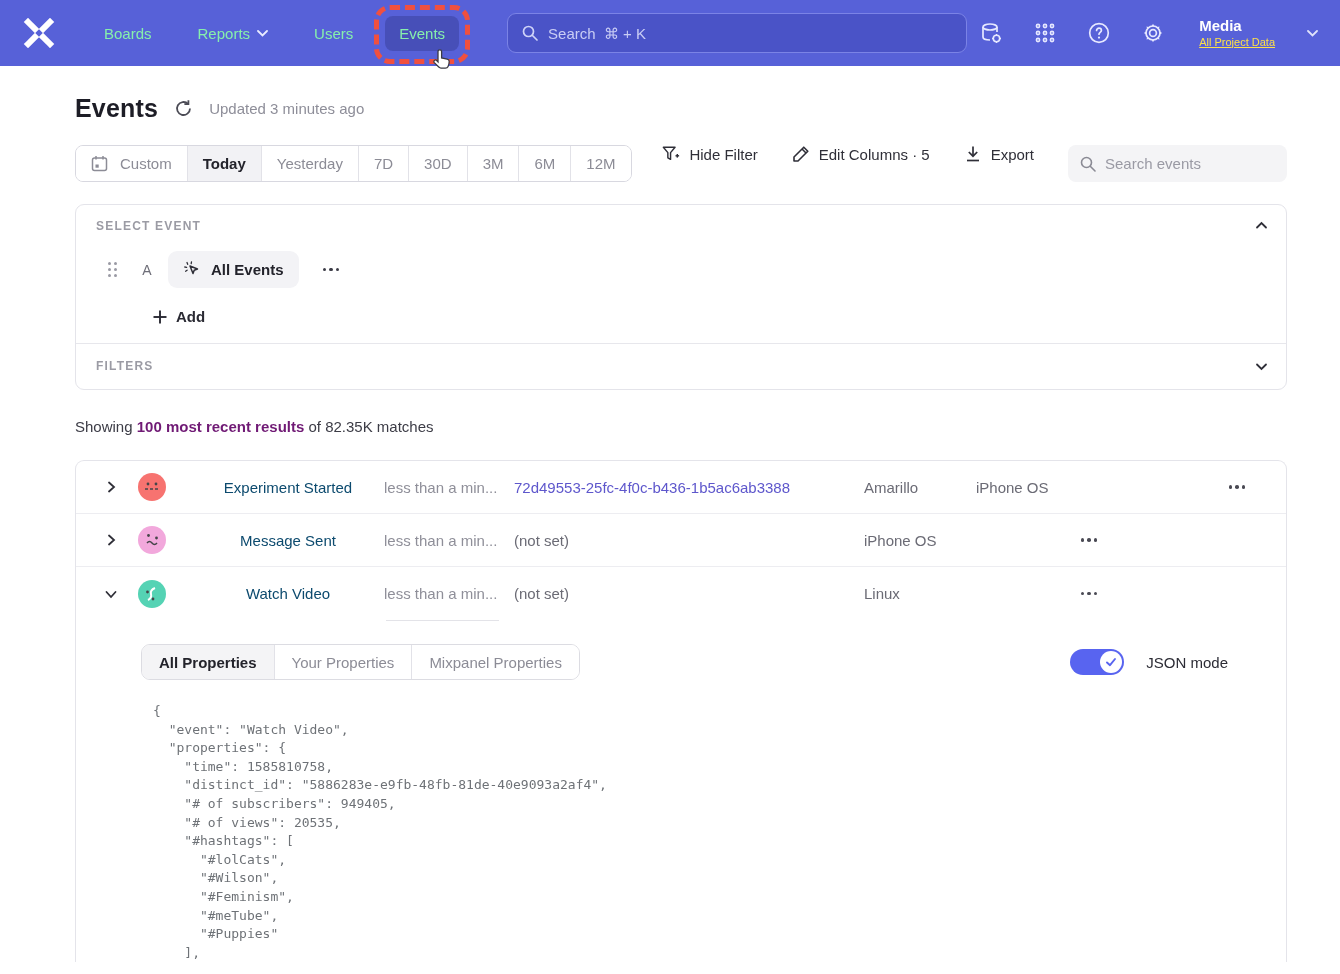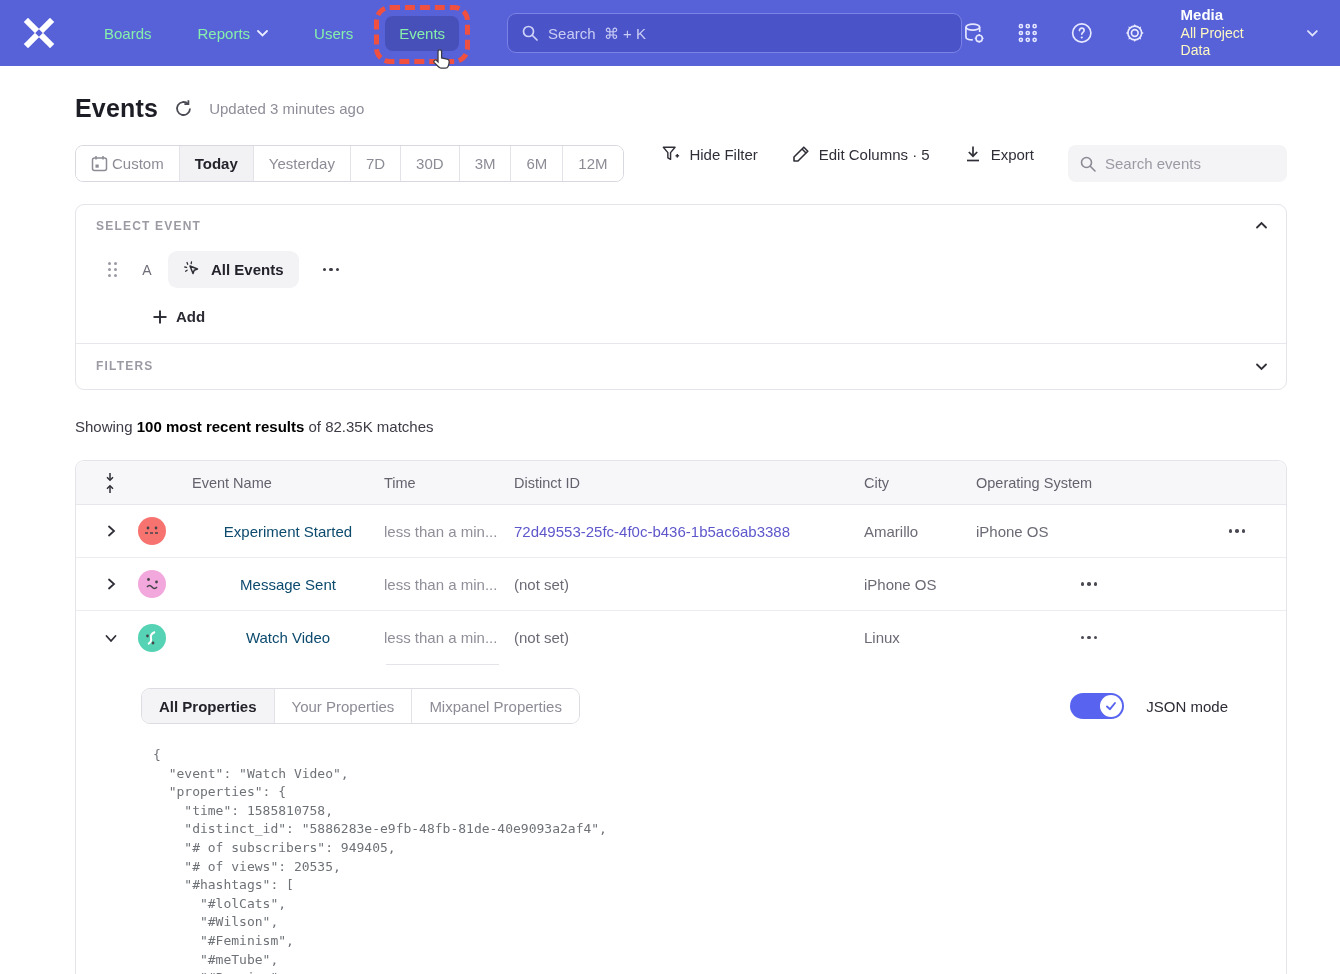--- a/index.html
+++ b/index.html
@@ -19,33 +19,33 @@
   .nav-search { margin-left:30px; width:460px; height:40px; background:#4a53c7;
     border:1px solid #7b83e6; border-radius:9px; display:flex; align-items:center;
     padding:0 14px; gap:10px; }
   .nav-search input { background:transparent; border:none; outline:none; color:#dfe2ff;
     font-size:15px; width:100%; font-family:"Liberation Sans", sans-serif; }
   .nav-search input::placeholder { color:#c9cdf5; }
   .nav-right { margin-left:auto; display:flex; align-items:center; gap:30px; }
   .nav-icon { width:24px; height:24px; color:#e6e8ff; cursor:pointer; }
   .nav-project { color:#fff; line-height:1.25; margin-left:4px; cursor:pointer; }
   .nav-project .p-name { font-weight:bold; font-size:15px; }
-  .nav-project .p-scope { font-size:14px; color:#fef9c3; }
+  .nav-project .p-scope { font-size:11px; color:#fde047;text-decoration:underline; }
   .nav-proj-chev { color:#dfe2fa; margin-left:2px; cursor:pointer; }
 
   
   .page { padding:0 53px 0 75px; }
   .title-row { display:flex; align-items:center; margin-top:28px; gap:16px; }
   .page-title { font-size:25px; font-weight:bold; color:#1d1d26; letter-spacing:.2px; }
   .refresh-icon { width:19px; height:19px; color:#4b4b55; cursor:pointer; }
   .updated { font-size:15px; color:#8e8e99; }
 
   .controls-row { display:flex; align-items:center; margin-top:22px; }
   .seg { display:flex; border:1px solid #d8d8e0; border-radius:8px; overflow:hidden; height:37px; }
-  .seg-btn { display:flex; align-items:center; gap:4px; padding:0 15px; font-size:15px;
+  .seg-btn { display:flex; align-items:center; gap:12px; padding:0 15px; font-size:15px;
     color:#8c8c96; background:#fff; border:none; border-right:1px solid #e2e2e8;
     cursor:pointer; font-family:"Liberation Sans", sans-serif; }
   .seg-btn:last-child { border-right:none; }
   .seg-btn.selected { background:#f2f2f5; color:#23232b; font-weight:bold; }
   .cal-icon { width:17px; height:17px; color:#8c8c96; }
 
   .right-tools { margin-left:auto; display:flex; align-items:flex-start; gap:34px; }
   .tool-btn { display:flex; align-items:center; gap:9px; font-size:15px; color:#2f2f38;
     background:none; border:none; cursor:pointer; font-family:"Liberation Sans", sans-serif; }
   .tool-icon { width:18px; height:18px; color:#2f2f38; }
@@ -75,21 +75,21 @@
   .more-dots i { width:3.5px; height:3.5px; border-radius:50%; background:#3c3c46; }
   .add-btn { display:flex; align-items:center; gap:9px; background:none; border:none;
     font-size:15px; font-weight:bold; color:#2a2a33; margin:20px 0 0 57px; cursor:pointer;
     font-family:"Liberation Sans", sans-serif; }
   .plus-icon { width:14px; height:14px; color:#2a2a33; }
   .q-divider { height:1px; background:#e7e7ec; }
   .filters-section { padding:15px 20px 16px 20px; position:relative; }
 
   
   .summary { margin-top:28px; font-size:15px; color:#3c3c46; }
-  .summary b { color:#000000; }
+  .summary b { color:#701a75; }
 
   
   .table-card { margin-top:25px; border:1px solid #e4e4ea; border-radius:9px 9px 0 0; border-bottom:none; }
   .t-grid { display:grid; grid-template-columns:40px 62px 192px 130px 350px 112px 1fr 70px;
     align-items:center; padding:0 14px; }
   .t-header { background:#f7f7f9; height:44px; border-bottom:1px solid #e7e7ec;
     border-radius:9px 9px 0 0; font-size:14.5px; color:#63636e; }
   .collapse-icon { width:14px; height:22px; color:#2f2f38; margin-left:13px; cursor:pointer; }
   .t-row { height:53px; border-bottom:1px solid #ededf1; font-size:15px; }
   .t-row.expanded { border-bottom:none; }
@@ -316,37 +316,20 @@
       <div class="q-label">FILTERS</div>
       <svg class="q-chevron down" viewBox="0 0 13 13">
         <polyline points="2,4.5 6.5,9 11,4.5" fill="none" stroke="currentColor" stroke-width="1.8" stroke-linecap="round"></polyline>
       </svg>
     </div>
   </div>
 
   <div class="summary"><span>Showing </span><b>100 most recent results</b><span> of 82.35K matches</span></div>
 
   <div class="table-card">
-    <div class="t-grid t-header">
-      <svg class="collapse-icon" viewBox="0 0 14 22">
-        <g stroke="currentColor" stroke-width="1.5" fill="none">
-          <line x1="7" y1="1" x2="7" y2="8"></line>
-            <polyline points="4,5.3 7,8.3 10,5.3"></polyline>
-          <line x1="7" y1="21" x2="7" y2="14"></line>
-            <polyline points="4,16.7 7,13.7 10,16.7"></polyline>
-        </g>
-      </svg>
-      <span></span>
-      <span>Event Name</span>
-      <span>Time</span>
-      <span>Distinct ID</span>
-      <span>City</span>
-      <span>Operating System</span>
-      <span></span>
-    </div>
 
     <div class="t-grid t-row">
       <svg class="row-chev" viewBox="0 0 12 12">
         <polyline points="4,1.5 9,6 4,10.5" fill="none" stroke="currentColor" stroke-width="1.8" stroke-linecap="round"></polyline>
       </svg>
       <span class="avatar" style="background: rgb(247, 115, 112);">
         <svg viewBox="0 0 28 28" width="28" height="28">
           <circle cx="10" cy="11" r="1.4" fill="#454549"></circle>
             <circle cx="18" cy="11" r="1.4" fill="#454549"></circle>
           <line x1="7" y1="16" x2="21" y2="16" stroke="#454549" stroke-width="1.6" stroke-dasharray="3 2"></line>

